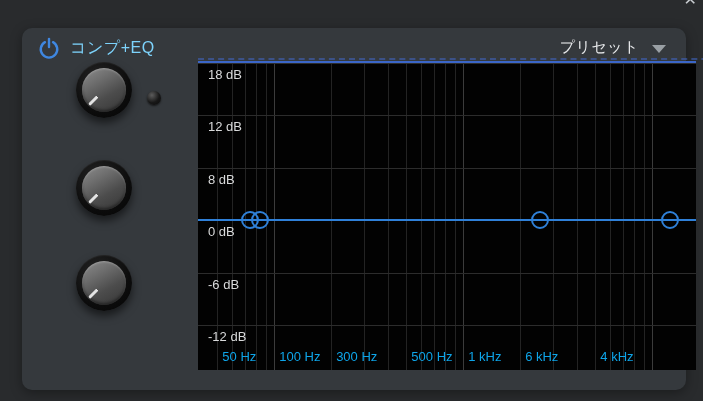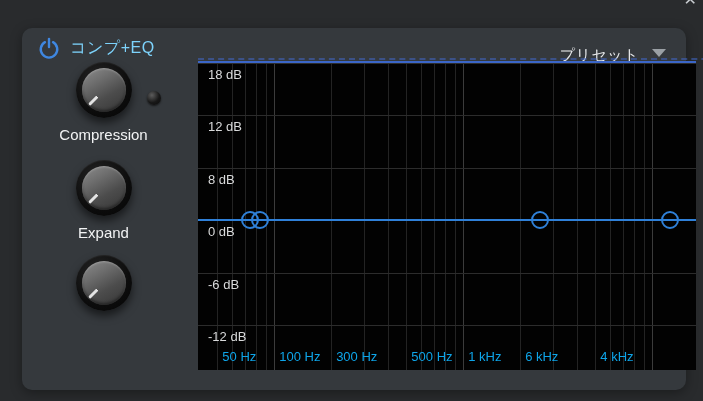--- a/index.html
+++ b/index.html
@@ -22,21 +22,21 @@
   
   .hdr-power{position:absolute;left:16px;top:9px;width:22px;height:22px;}
   .hdr-title{
     position:absolute;left:48px;top:10px;
     color:#7dd3fc;font-size:16px;letter-spacing:.5px;
   }
   .preset{
     position:absolute;right:20px;top:10px;
     display:flex;align-items:center;gap:13px;
   }
-  .preset-label{color:#e8eaec;font-size:15px;letter-spacing:.5px;margin-top:8px;}
+  .preset-label{color:#e8eaec;font-size:15px;letter-spacing:.5px;}
   .preset-arrow{
     width:0;height:0;border-left:7px solid transparent;border-right:7px solid transparent;
     border-top:8px solid #9aa0a5;margin-top:2px;
   }
   
   .knob-group{position:absolute;left:0;width:163px;text-align:center;}
   .kg-0{top:34px;} .kg-1{top:132px;} .kg-2{top:227px;}
   .knob{
     position:relative;width:56px;height:56px;margin:0 auto;border-radius:50%;
     background:radial-gradient(circle at 38% 30%, #232323 0%, #0c0c0c 62%, #050505 100%);
@@ -103,30 +103,28 @@
   </div>
 
   <div class="led"></div>
 
   <div class="knob-group kg-0">
     <div class="knob">
       <div class="knob-face">
           <div class="knob-pointer"></div>
         </div>
     </div>
-    <div class="knob-label">Compression</div>
   </div>
 
   <div class="knob-group kg-1">
     <div class="knob">
       <div class="knob-face">
           <div class="knob-pointer"></div>
         </div>
     </div>
-    <div class="knob-label">Expand</div>
   </div>
 
   <div class="knob-group kg-2">
     <div class="knob">
       <div class="knob-face">
           <div class="knob-pointer"></div>
         </div>
     </div>
   </div>
 

